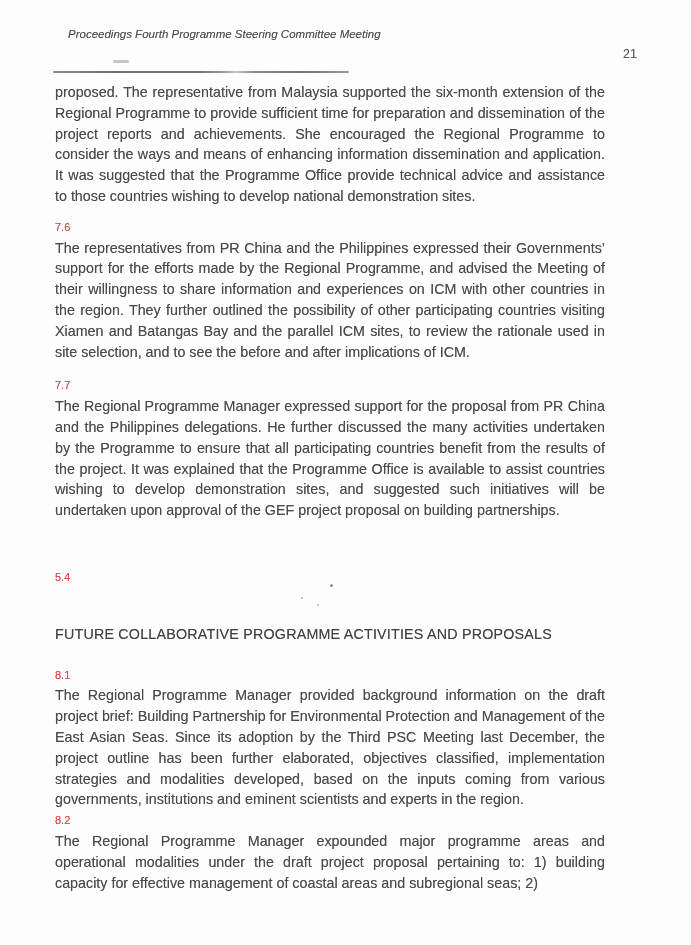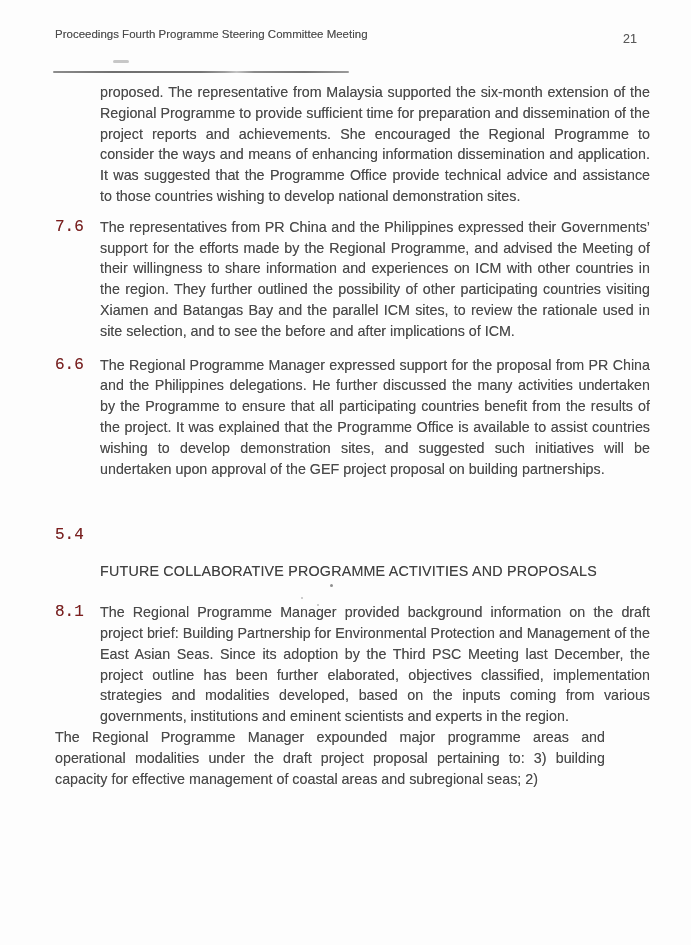--- a/index.html
+++ b/index.html
@@ -15,58 +15,59 @@
   .header {
     position: absolute;
     top: 27px;
     left: 55px;
     right: 50px;
     display: flex;
     justify-content: space-between;
     align-items: flex-start;
   }
   .header-text {
+    font-style: italic;
     font-size: 11.5px;
     line-height: 14.5px;
     color: #4c4c4c;
     text-shadow: 0 0 0.6px rgba(80,80,80,0.5);
+    margin-left: 13px;
   }
   .page-num {
     font-size: 12.5px;
     color: #5a5a5a;
-    margin-top: 5px;
+    margin-top: 20px;
     padding-right: 4px;
     text-shadow: 0 0 0.6px rgba(80,80,80,0.5);
   }
   .rule {
     position: absolute;
     top: 71px;
     left: 53px;
     width: 296px;
     height: 2px;
     background: linear-gradient(to right,
       #8d8d8d 0%, #6f6f6f 20%, #757575 50%, #9c9c9c 58%,
       #c4c4c4 62%, #8a8a8a 68%, #757575 85%, #9a9a9a 100%);
     border-radius: 1px;
   }
   .body-col {
     position: absolute;
     top: 82px;
     left: 55px;
     width: 595px;
   }
-  .para { display: flex; }
+  .para { display: flex; flex-direction: column; }
   .num {
     flex: none;
     width: 45px;
-    font-size: 16px;
+    font-size: 11px;
     line-height: 20.8px;
-    color: #7f1d1d;
+    color: #ef4444;
     text-shadow: 0 0 0.6px rgba(70,70,70,0.55);
-    font-family: Liberation Mono, monospace;
   }
   .text {
     width: 550px;
     font-size: 14.3px;
     line-height: 20.8px;
     text-align: justify;
     text-justify: inter-word;
     color: #4a4a4a;
     text-shadow: 0 0 0.6px rgba(70,70,70,0.55);
   }
@@ -115,36 +116,37 @@
       <div class="num"></div>
       <div class="text">proposed.  The representative from Malaysia supported the six-month extension of the Regional Programme to provide sufficient time for preparation and dissemination of the project reports and achievements.  She encouraged the Regional Programme to consider the ways and means of enhancing information dissemination and application.  It was suggested that the Programme Office provide technical advice and assistance to those countries wishing to develop national demonstration sites.</div>
     </div>
 
     <div class="para para-2">
       <div class="num">7.6</div>
       <div class="text">The representatives from PR China and the Philippines expressed their Governments’ support for the efforts made by the Regional Programme, and advised the Meeting of their willingness to share information and experiences on ICM with other countries in the region.  They further outlined the possibility of other participating countries visiting Xiamen and Batangas Bay and the parallel ICM sites, to review the rationale used in site selection, and to see the before and after implications of ICM.</div>
     </div>
 
     <div class="para para-3">
-      <div class="num">6.6</div>
+      <div class="num">7.7</div>
       <div class="text">The Regional Programme Manager expressed support for the proposal from PR China and the Philippines delegations.  He further discussed the many activities undertaken by the Programme to ensure that all participating countries benefit from the results of the project.  It was explained that the Programme Office is available to assist countries wishing to develop demonstration sites, and suggested such initiatives will be undertaken upon approval of the GEF project proposal on building partnerships.</div>
     </div>
 
     <div class="para heading-row">
       <div class="num">5.4</div>
       <div class="text">FUTURE COLLABORATIVE PROGRAMME ACTIVITIES AND PROPOSALS</div>
     </div>
 
     <div class="para para-5">
       <div class="num">8.1</div>
       <div class="text">The Regional Programme Manager provided background information on the draft project brief: Building Partnership for Environmental Protection and Management of the East Asian Seas.  Since its adoption by the Third PSC Meeting last December, the project outline has been further elaborated, objectives classified, implementation strategies and modalities developed, based on the inputs coming from various governments, institutions and eminent scientists and experts in the region.</div>
     </div>
 
     <div class="para">
-      <div class="text">The Regional Programme Manager expounded major programme areas and operational modalities under the draft project proposal pertaining to: 3) building capacity for effective management of coastal areas and subregional seas; 2)</div>
+      <div class="num">8.2</div>
+      <div class="text">The Regional Programme Manager expounded major programme areas and operational modalities under the draft project proposal pertaining to: 1) building capacity for effective management of coastal areas and subregional seas; 2)</div>
     </div>
 
   </div>
 
   <div class="dot dot-a"></div>
   <div class="dot dot-b"></div>
   <div class="dot dot-c"></div>
 
 </div>
 

